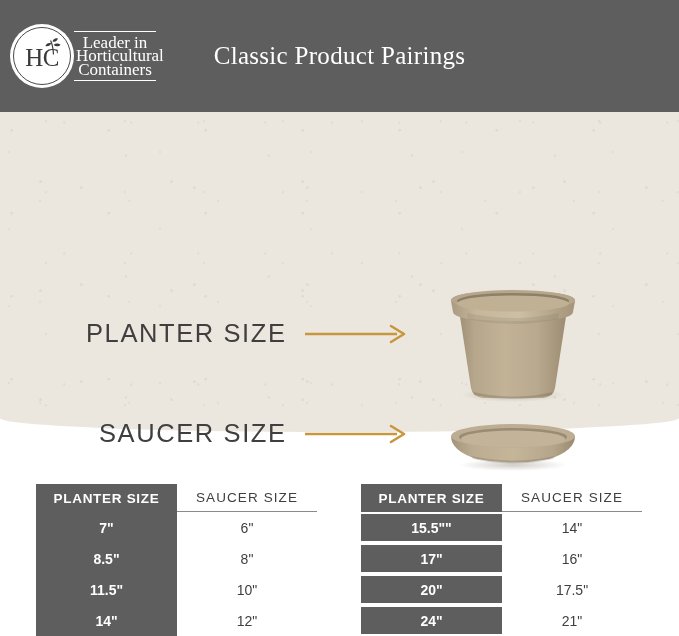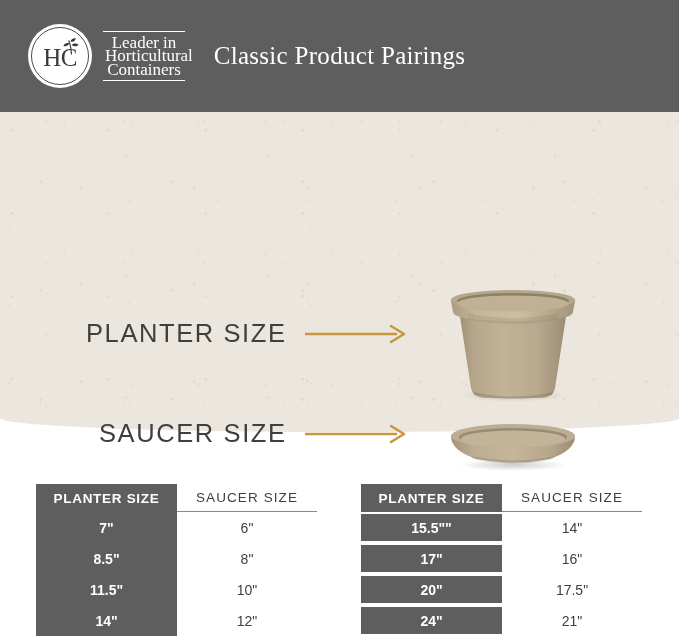--- a/index.html
+++ b/index.html
@@ -18,24 +18,23 @@
   
   #header-bar {
     position: absolute;
     left: 0; top: 0;
     width: 679px;
     height: 112px;
     background: #5e5e5e;
   }
   #brand-block {
     position: absolute;
-    left: 28px; top: 24px;
-    display: flex;
-    align-items: center;
-    gap: 11px;
+    left: 10px; top: 24px;
+    display: flex;
+    align-items: center;
   }
   #brand-logo-mark {
     width: 64px;
     height: 64px;
     border-radius: 50%;
     background: #ffffff;
     position: relative;
     box-sizing: border-box;
   }
   #brand-logo-mark::after {

